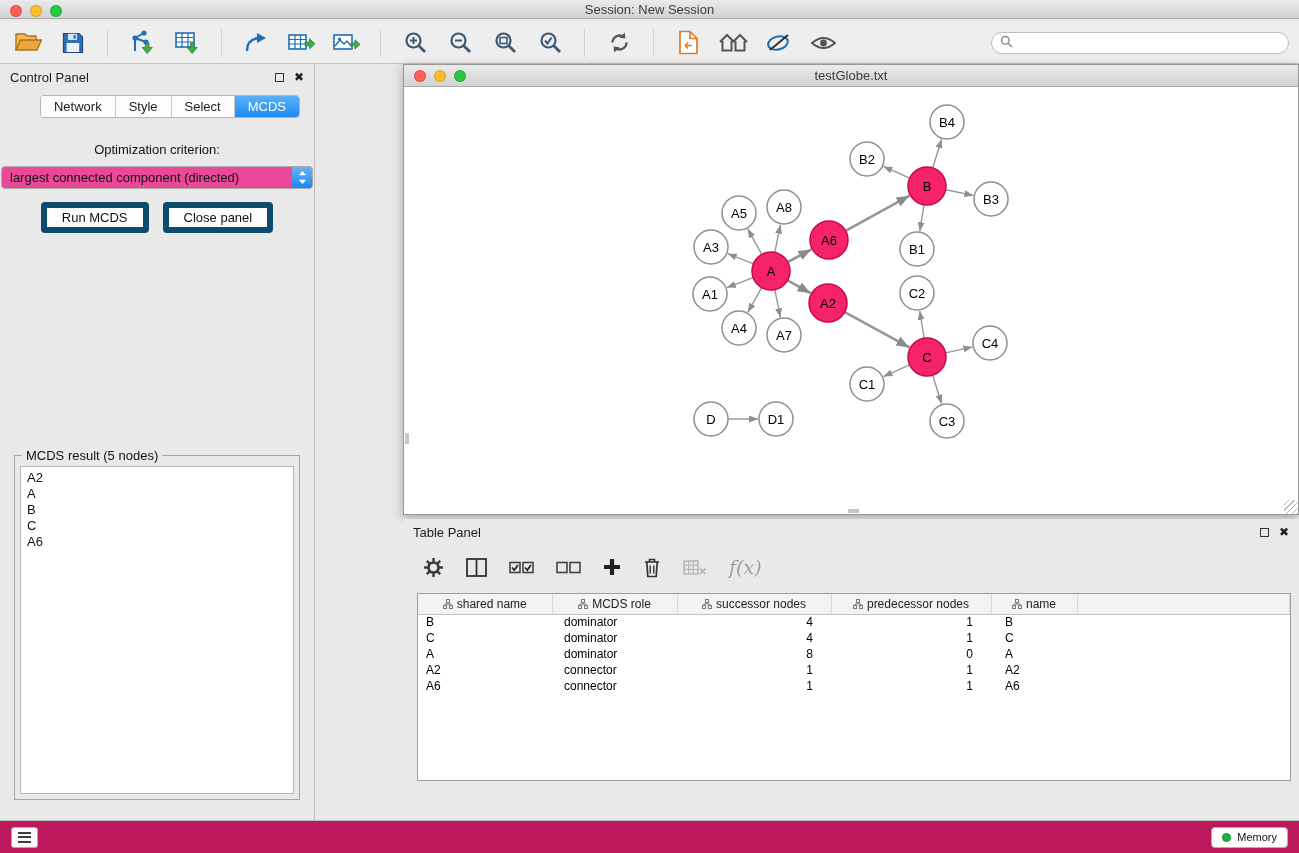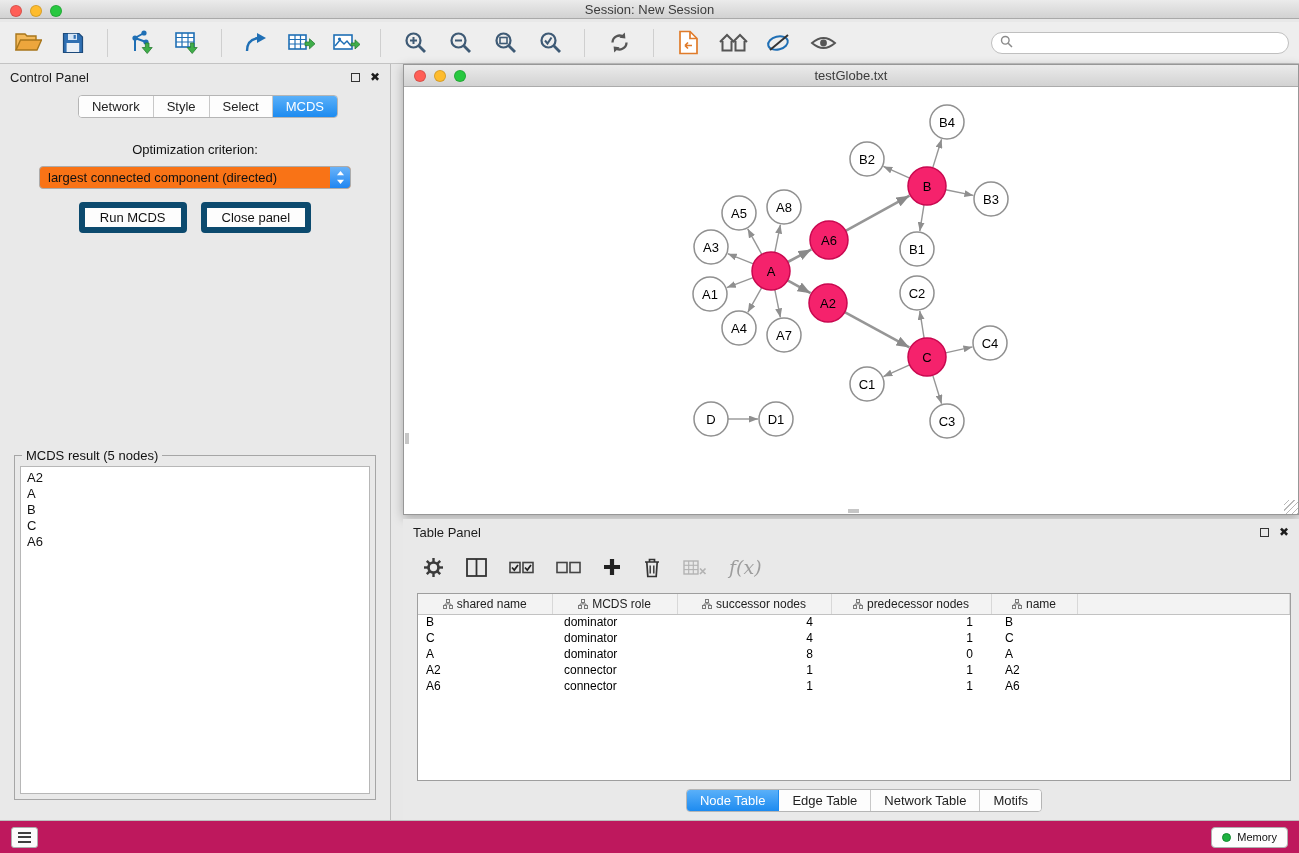--- a/index.html
+++ b/index.html
@@ -21,36 +21,36 @@
   .toolbar { position:absolute; top:22px; left:0; right:0; height:42px; background:#eeeeee;
              border-bottom:1px solid #c3c3c3; display:flex; align-items:center; padding:0 10px; gap:9px; }
   .tool { width:36px; height:34px; display:flex; align-items:center; justify-content:center; border-radius:4px; }
   .sep { width:1px; height:28px; background:#cfcfcf; margin:0 7px; }
   .searchbox { margin-left:auto; width:298px; height:22px; border:1px solid #bfbfbf; border-radius:12px;
                background:#fff; display:flex; align-items:center; padding:0 8px; gap:5px; }
   .searchbox input { border:none; outline:none; flex:1; font-size:12px; background:transparent;
                      font-family:"Liberation Sans","DejaVu Sans",sans-serif; }
 
   
-  .control-panel { position:absolute; top:64px; left:0; width:391px; bottom:33px; background:#e9e9e9;
+  .control-panel { position:absolute; top:64px; left:0; width:315px; bottom:33px; background:#e9e9e9;
                    border-right:1px solid #bdbdbd; }
   .panel-header { height:26px; display:flex; align-items:center; padding:0 10px; }
   .panel-title { font-size:13px; color:#1c1c1c; }
   .panel-controls { margin-left:auto; display:flex; gap:10px; align-items:center; }
   .float-btn { width:9px; height:9px; border:1.5px solid #333; display:inline-block; }
   .close-btn { font-size:12px; color:#1c1c1c; font-weight:bold; line-height:1; }
 
   .seg { display:inline-flex; border:1px solid #b5b5b5; border-radius:4px; background:#fdfdfd; overflow:hidden;margin-left:26px; }
   .segitem { padding:3px 13px; font-size:13px; color:#222; border-right:1px solid #c8c8c8; background:#fdfdfd; }
   .segitem:last-child { border-right:none; }
   .segitem.active { background:linear-gradient(#5ab0f9,#1d8bf0); color:#fff; border-right-color:#1d8bf0; }
 
   .cp-tabs-row { display:flex; justify-content:center; margin-top:5px; }
   .cp-label { text-align:center; margin-top:24px; font-size:13px; color:#111; }
-  .dropdown { width:312px; height:23px; margin:9px auto 0 auto; background:#f97316; border:1px solid #acacac;
+  .dropdown { width:312px; height:23px; margin:9px auto 0 auto; background:#ec4899; border:1px solid #acacac;
               border-radius:4px; display:flex; align-items:center; padding-left:8px; overflow:hidden; }
   .dd-text { font-size:13px; color:#111; white-space:nowrap; }
   .dd-stepper { margin-left:auto; width:20px; height:100%; background:linear-gradient(#6ab3f8,#1f86f2);
                 display:flex; align-items:center; justify-content:center; border-radius:0 3px 3px 0; }
   .cp-buttons { display:flex; justify-content:center; gap:14px; margin-top:13px; }
   .btn { background:#fdfdfd; border:6px solid #0c4a6e; border-radius:4px; padding:2px 15px; font-size:13px; color:#111; }
 
   .result-box { position:absolute; left:14px; right:14px; top:391px; bottom:20px; border:1px solid #a6a6a6; }
   .result-title { position:absolute; top:-8px; left:7px; background:#e9e9e9; padding:0 4px; font-size:13px; color:#111; }
   .result-list { position:absolute; left:5px; right:5px; top:10px; bottom:5px; background:#fff;
@@ -562,28 +562,20 @@
               <td class="c0">A6</td>
               <td class="c1">connector</td>
               <td class="c2">1</td>
               <td class="c3">1</td>
               <td class="c4">A6</td>
               <td></td>
             </tr>
           </tbody>
       </table>
     </div>
-    <div class="tp-tabs-row">
-      <div class="seg" id="tp-tabs">
-          <span class="segitem active">Node Table</span>
-          <span class="segitem">Edge Table</span>
-          <span class="segitem">Network Table</span>
-          <span class="segitem">Motifs</span>
-        </div>
-    </div>
   </div>
 
   <div class="statusbar">
     <span class="list-btn">
       <i></i>
         <i></i>
         <i></i>
     </span>
     <span class="memory-btn">
       <span class="memory-dot"></span>

